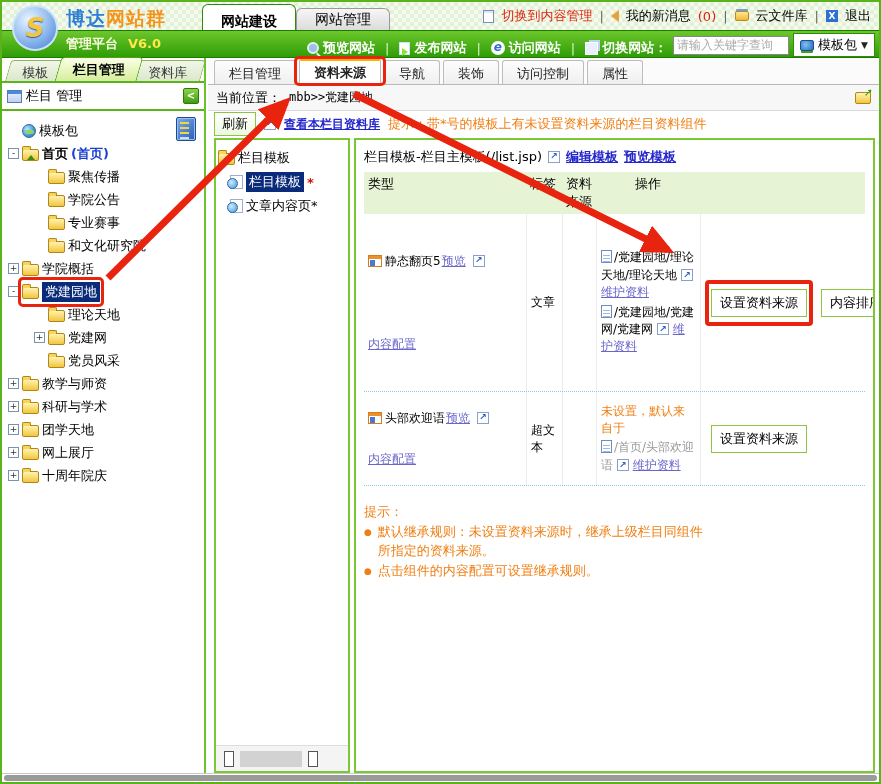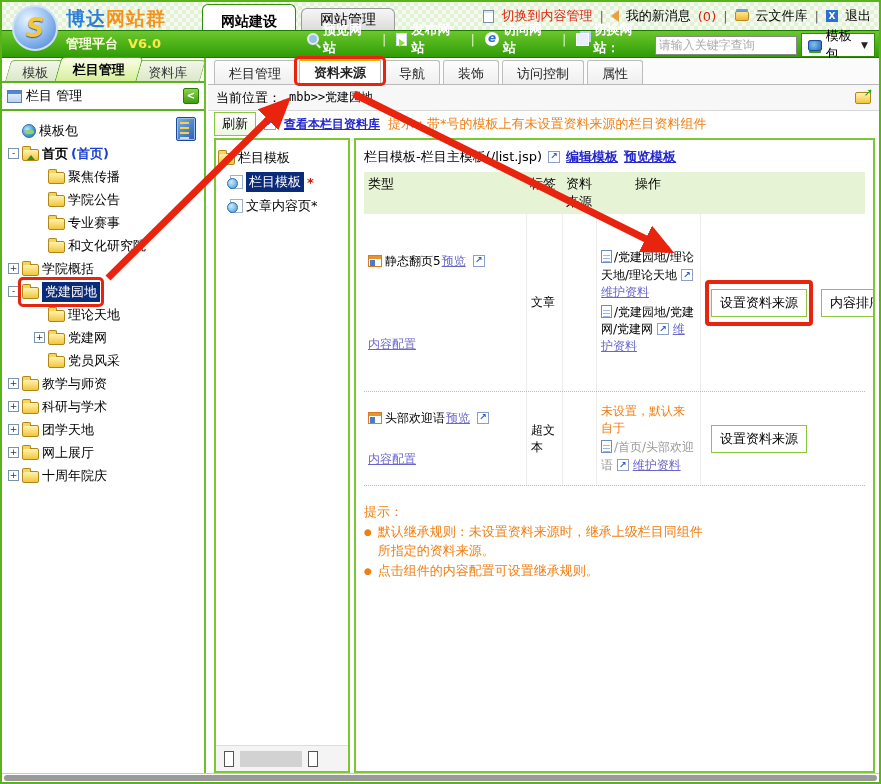--- a/index.html
+++ b/index.html
@@ -19,32 +19,32 @@
   .logo-circle { position:absolute; left:10px; top:3px; width:46px; height:46px; border-radius:50%;
     background:radial-gradient(circle at 35% 30%, #eaf4ff 0%, #9cc3f0 45%, #3f7bd8 100%);
     border:2px solid #cde2f8; z-index:5; display:flex; align-items:center; justify-content:center;
     color:#f5c53a; font-weight:bold; font-size:26px; font-style:italic; text-shadow:0 1px 1px #2a5fae; }
   .brand-text { position:absolute; left:64px; top:4px; font-size:19px; font-weight:bold; letter-spacing:1px; }
   .brand-bo { color:#2f7fd6; } .brand-rest { color:#f5941d; }
   .platform-line { position:absolute; left:64px; top:33px; z-index:6; font-size:13px; font-weight:bold; color:#fdfbe2; }
   .platform-line .ver { color:#ffe84a; margin-left:10px; }
   .app-tabs { position:absolute; left:200px; top:2px; height:26px; display:flex; align-items:flex-end; }
   .app-tab { height:26px; padding:8px 18px 2px; font-size:14px; border:1px solid #58a41e; border-bottom:none;
-    border-radius:6px 6px 0 0; margin-right:5px; background:linear-gradient(#fdfdfd,#e8e8e8); cursor:pointer;text-align:right; }
+    border-radius:6px 6px 0 0; background:linear-gradient(#fdfdfd,#e8e8e8); cursor:pointer;text-align:right; }
   .app-tab.active { background:#fff; font-weight:bold; border-color:#2f8c06; height:26px; }
   .app-tab.idle { height:22px; padding-top:2px; background:linear-gradient(#f6f6f6,#dcdcdc); border-color:#9a9a9a; }
   .top-links { position:absolute; right:8px; top:5px; display:flex; align-items:center; gap:7px; font-size:13px; }
   .top-links .red { color:#e01f0a; }
   .top-links .cnt { color:#e01f0a; }
   .tl-sep { color:#666; }
   .gb-left { display:flex; align-items:center; gap:10px; margin-left:305px; font-size:13px; font-weight:bold; }
   .gb-item { display:flex; align-items:center; gap:4px; cursor:pointer; }
   .gb-sep { font-weight:normal; color:#d8f3c0; }
   .gb-right { margin-left:auto; margin-right:4px; display:flex; align-items:center; gap:4px; }
-  .site-search { width:142px; height:19px; border:1px solid #888; font-size:12px; padding:1px 3px; color:#1d4ed8; background:#fff; }
+  .site-search { width:116px; height:19px; border:1px solid #888; font-size:12px; padding:1px 3px; color:#1d4ed8; background:#fff; }
   .site-search::placeholder { color:#aaa; }
   .tpl-pkg-btn { height:24px; background:#fff; border:1px solid #2f8c06; display:flex; align-items:center; gap:4px;
     padding:0 6px; color:#000; font-size:13px; cursor:pointer; }
   .tpl-pkg-btn .caret { font-size:9px; color:#222; }
 
   
   .i { display:inline-block; flex:none; }
   .i-page { width:11px; height:13px; background:#fff; border:1px solid #7a8db0; box-shadow:inset 0 2px 0 #dce6f5; }
   .i-speaker { width:0; height:0; border:6px solid transparent; border-right:8px solid #e8a13c; border-left:none; }
   .i-cloudfolder { width:14px; height:10px; background:linear-gradient(#ffe78a,#f0b83c); border:1px solid #b98a1a; border-radius:2px; box-shadow:0 -3px 0 -1px #6fa0d8; }

